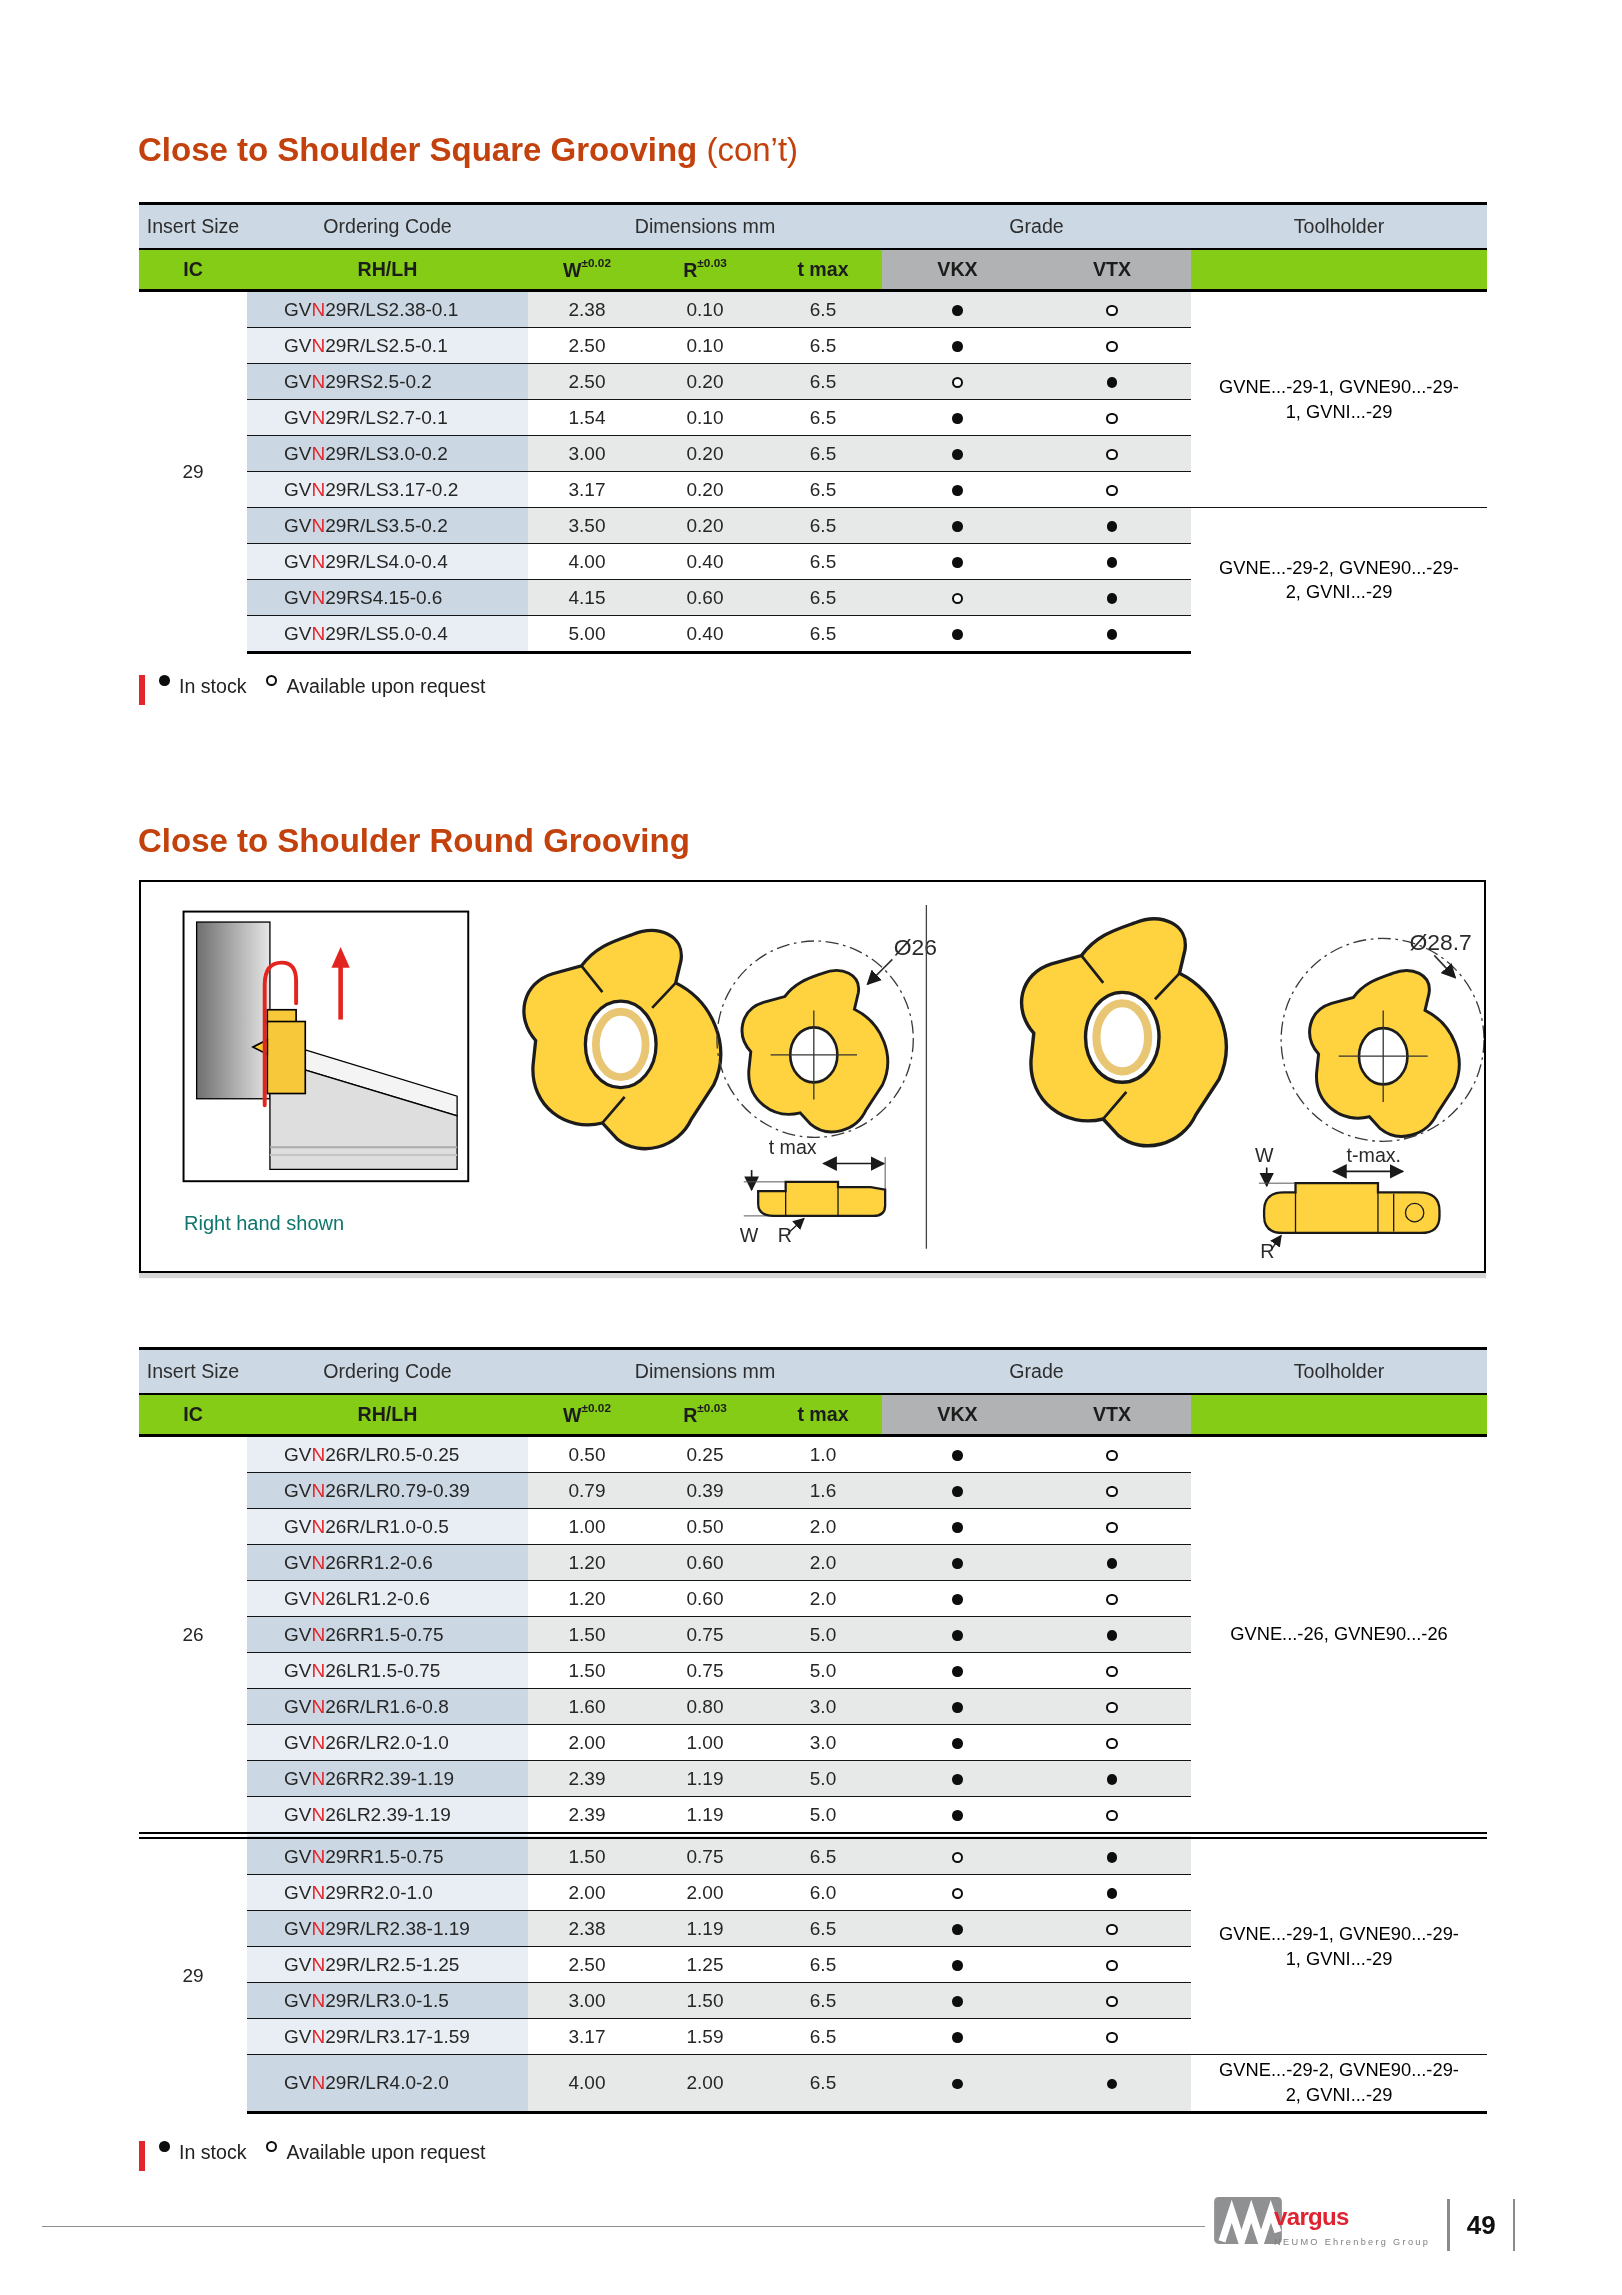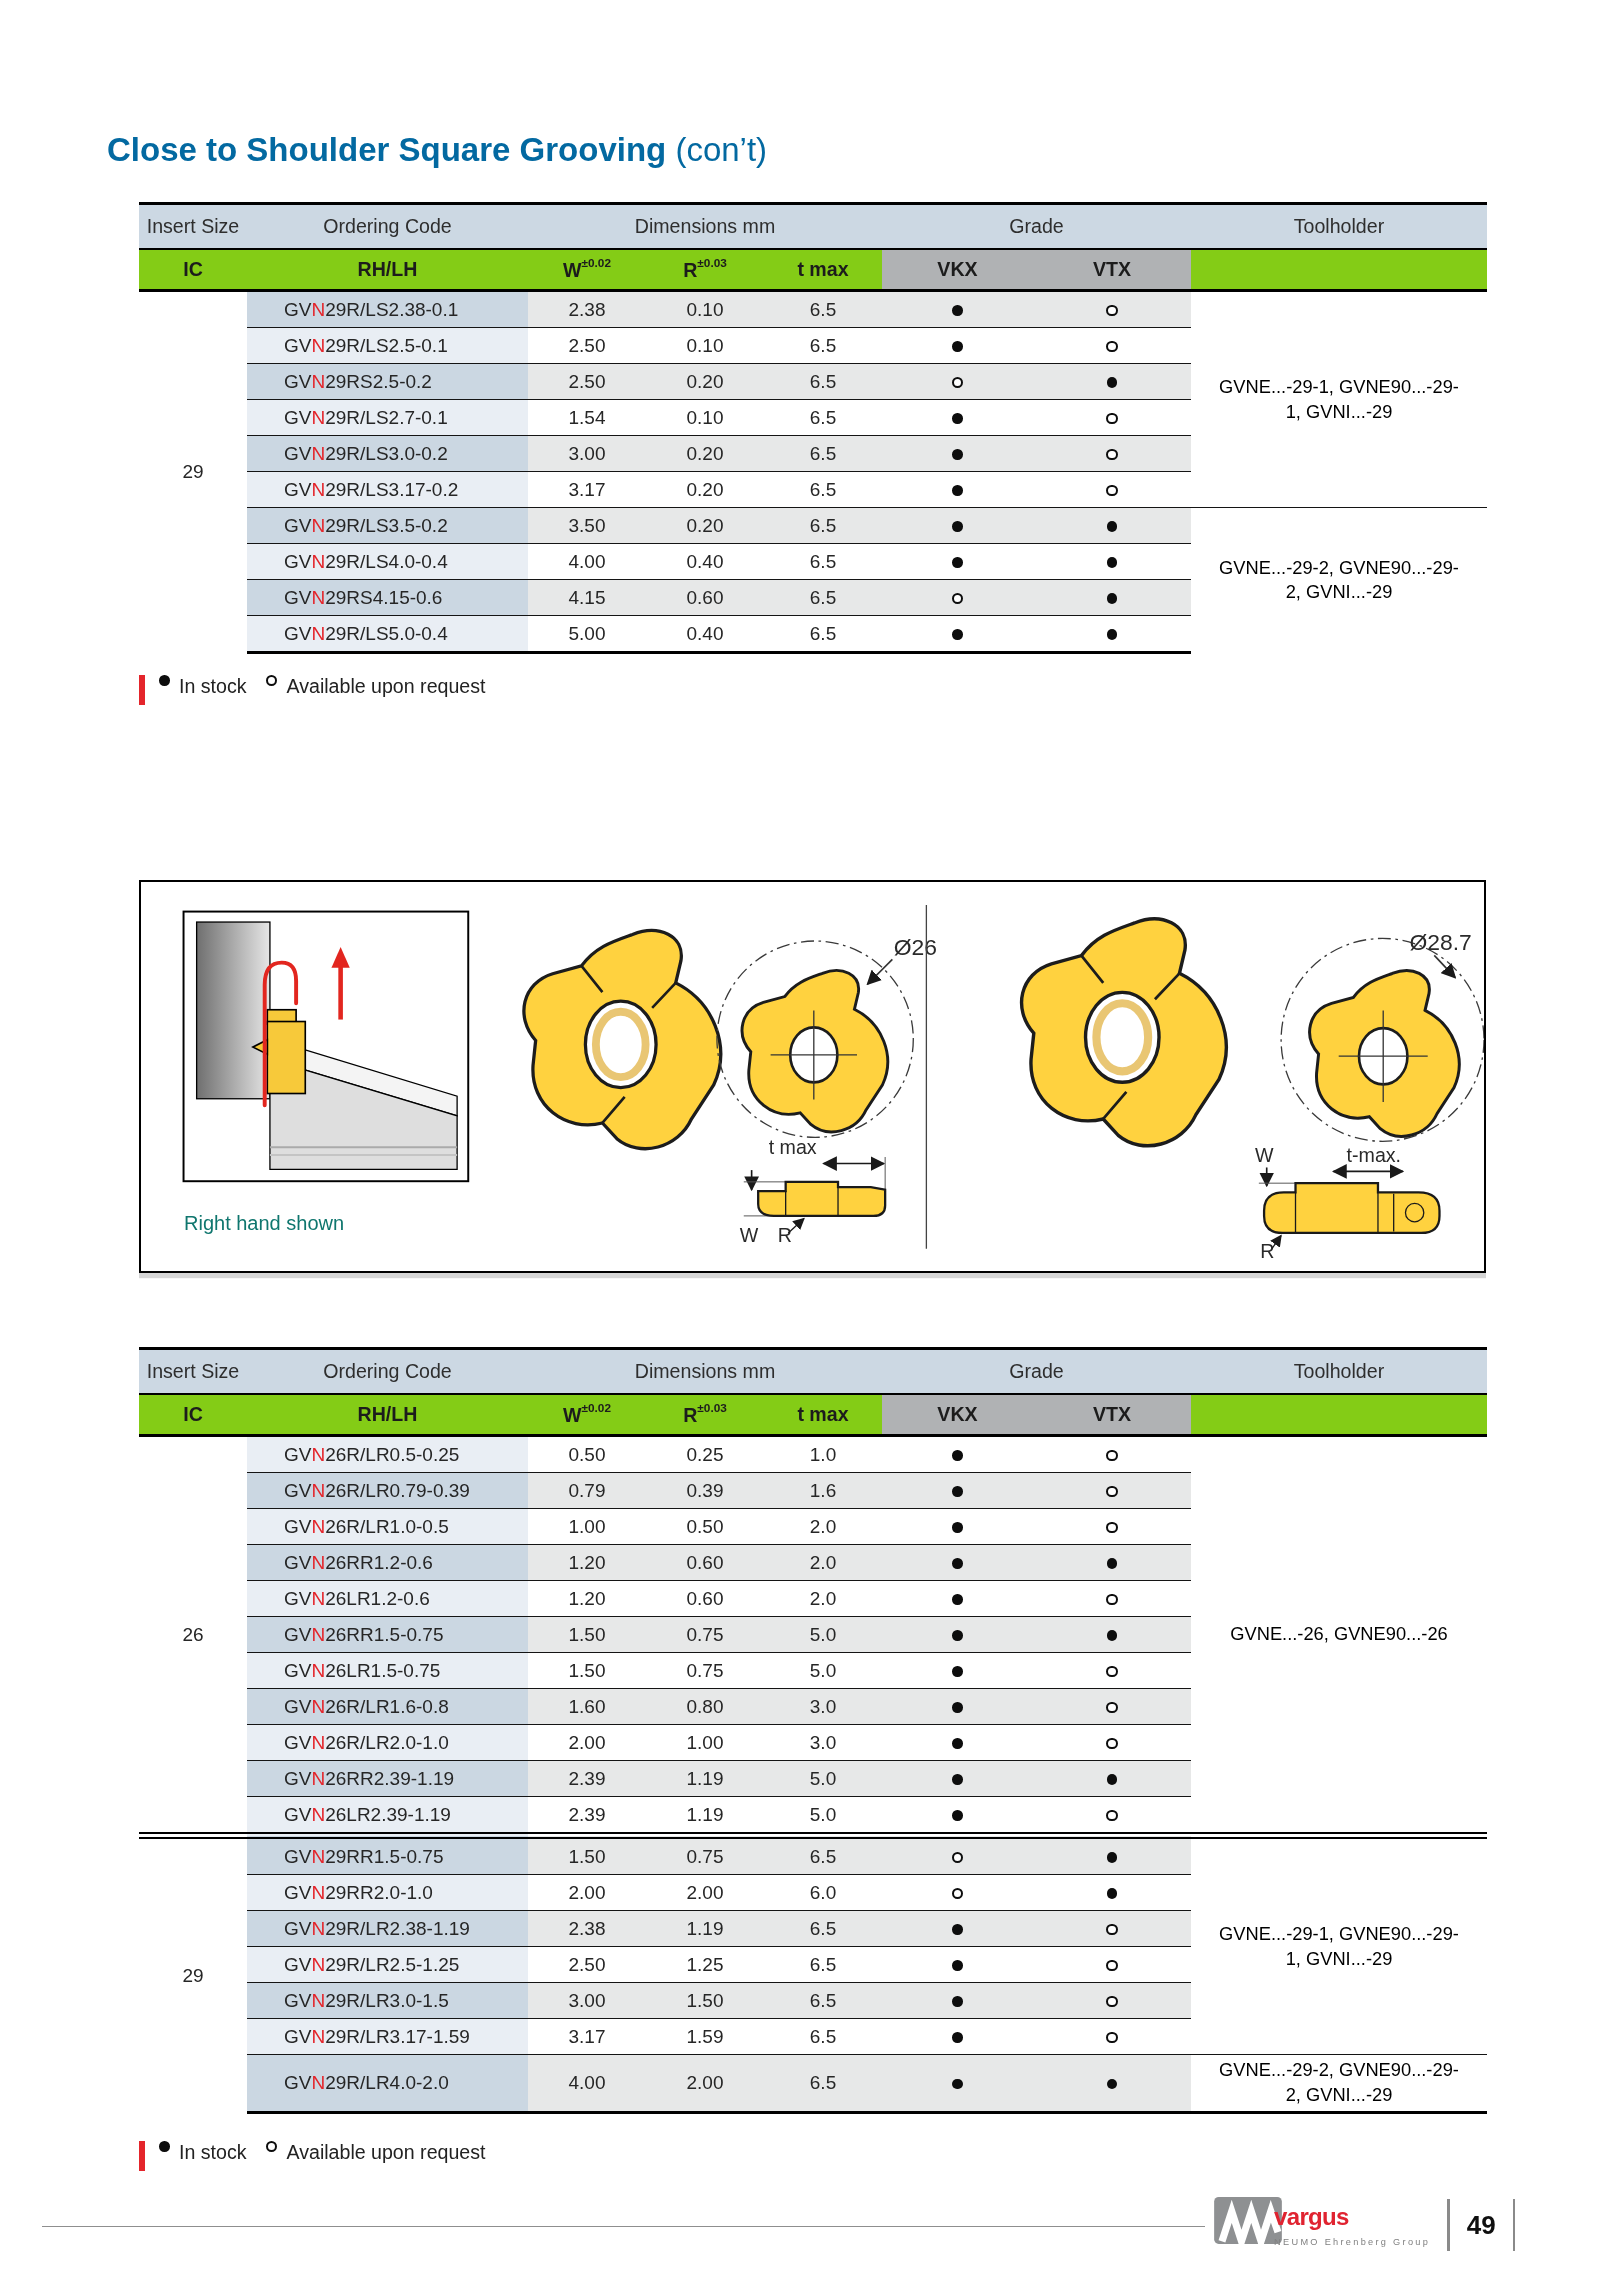--- a/index.html
+++ b/index.html
@@ -1,20 +1,20 @@
 <!DOCTYPE html>
 <html style="font-size:10.5px"><head>
 <meta charset="utf-8">
 <style>
   html,body{margin:0;padding:0;background:#fff;}
   .page{position:relative;width:1623px;height:2295px;background:#ffffff;overflow:hidden;
         font-family:"Liberation Sans",sans-serif;color:#222;}
   
-  .sec-title{position:absolute;left:107px;margin:0;font-size:33px;font-weight:800;
-             color:#0369a1;letter-spacing:0px;white-space:nowrap;}
+  .sec-title{position:absolute;left:138px;margin:0;font-size:33px;font-weight:800;
+             color:#c2410c;letter-spacing:0px;white-space:nowrap;}
   .title-suffix{font-weight:400;margin-left:9.2px;}
   
   .tblwrap{position:absolute;left:139px;}
   table.ctable{border-collapse:collapse;table-layout:fixed;}
   table.ctable th,table.ctable td{padding:0;vertical-align:middle;text-align:center;}
   thead tr.hr1 th{border-top:3.3px solid #000;border-bottom:2px solid #000;background:#ccd8e3;
                   height:43px;font-size:19.6px;font-weight:400;color:#2e2e2e;}
   thead tr.hr2 th{border-bottom:3.9px solid #000;background:#84cc16;height:39px;font-size:19.6px;
                   font-weight:700;color:#1c1c1c;}
   thead tr.hr2 th.dark{background:#b0b2b4;}
@@ -184,20 +184,21 @@
     </div>
 
   <div class="legend" style="top:675px;">
     <span class="legend-bar"></span>
     <span class="dot dot-filled"></span>
     <span>In stock</span>
     <span class="dot dot-open gap"></span>
     <span>Available upon request</span>
   </div>
 
+  <h1 class="sec-title" style="top:822px;"><span>Close to Shoulder Round Grooving</span></h1>
 
   <div class="panel">
     <svg width="1343" height="389" viewBox="0 0 2052 594">
       <defs>
         <linearGradient id="gPlate" x1="0" y1="0" x2="1" y2="0">
           <stop offset="0" stop-color="#6f6f6f"></stop>
             <stop offset="1" stop-color="#e6e6e6"></stop>
         </linearGradient>
         <marker id="arr" viewBox="0 0 10 10" refX="9" refY="5" markerWidth="9" markerHeight="9" orient="auto-start-reverse">
           <path d="M0,0 L10,5 L0,10 Z" fill="#1a1a1a"></path>

